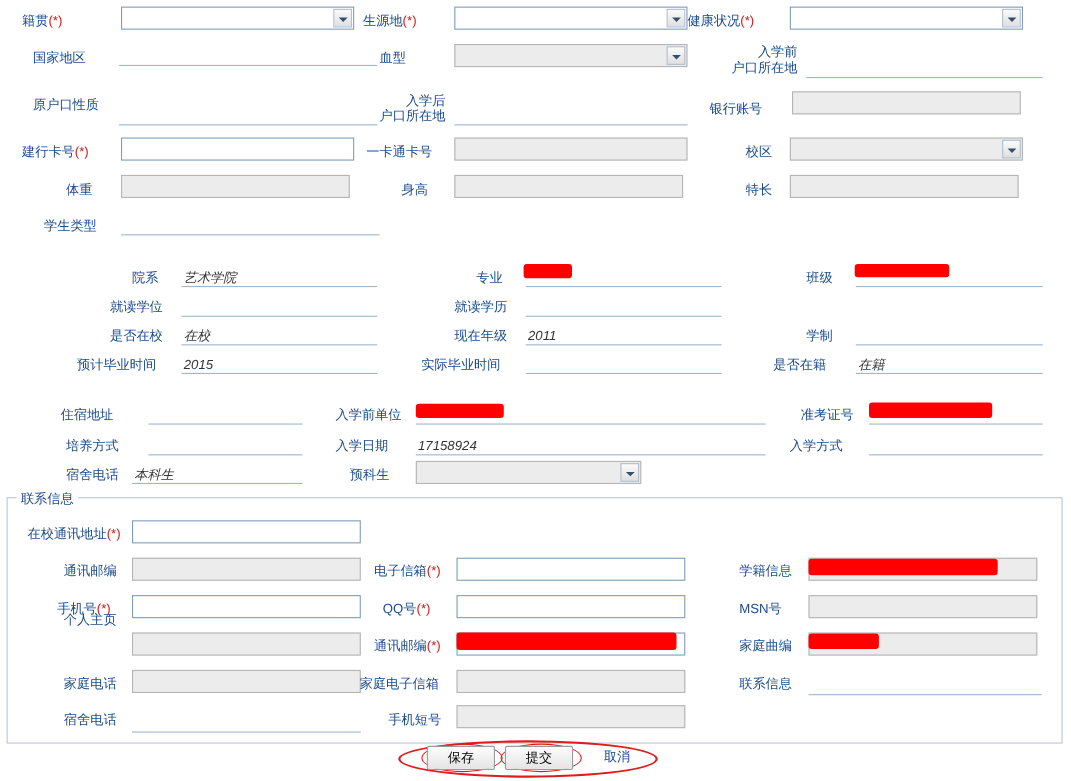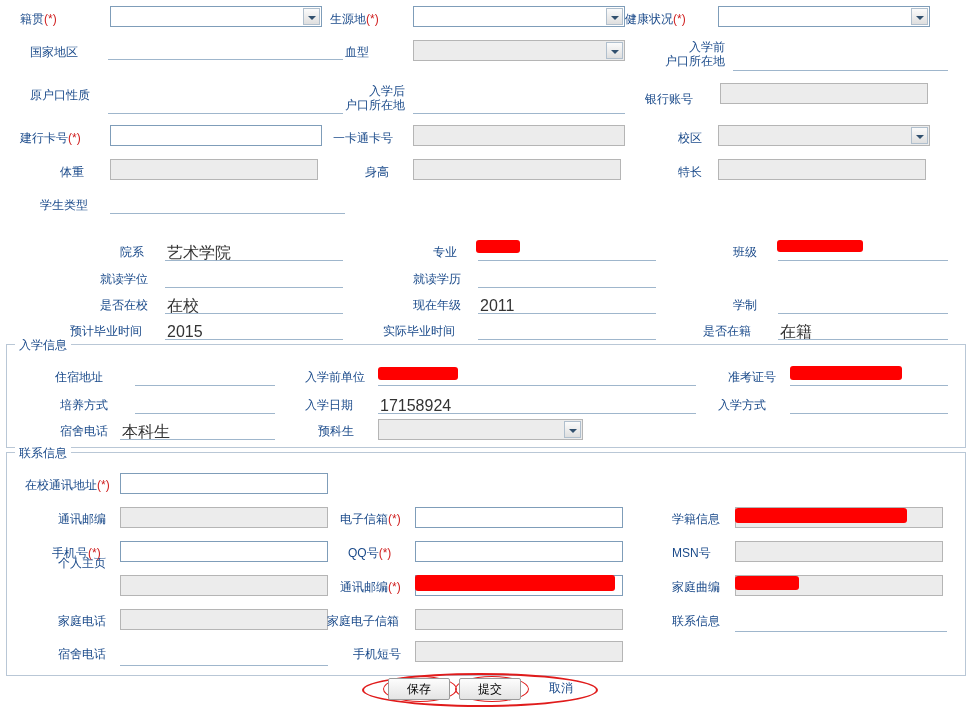--- a/index.html
+++ b/index.html
@@ -46,24 +46,25 @@
   }
   .req { color: #d02020; }
 
   
   .inp {
     position: absolute;
     box-sizing: border-box;
     height: 21px;
     border: 1px solid #7f9db9;
     background: #ffffff;
-    font-size: 16px;
+    font-size: 12px;
     color: #000000;
     padding: 2px 3px;
     line-height: 15px;
+    font-style: italic;
   }
   .inp.gray { background: #ececec; border: 1px solid #b5b5b5; }
   .inp.plain {
     border: none;
     border-bottom: 1px solid #9fb6cc;
     background: transparent;
     height: 18px;
     padding-left: 2px;
     color: #333333;
   }
@@ -229,23 +230,20 @@
     <div class="lbl" style="left:70px; top:324px; width:90px;"><span>预计毕业时间</span></div>
     <div class="inp plain" style="left:165px; top:322px; width:178px;">2015</div>
 
     <div class="lbl" style="left:383px; top:324px; width:90px;"><span>实际毕业时间</span></div>
     <div class="inp plain" style="left:478px; top:322px; width:178px;"></div>
 
     <div class="lbl" style="left:703px; top:324px; width:70px;"><span>是否在籍</span></div>
     <div class="inp plain" style="left:778px; top:322px; width:170px;">在籍</div>
   </div>
 
-  <div class="section" style="top:344px; height:102px;">
-    <div class="section-legend">入学信息</div>
-  </div>
   <div>
     <div class="lbl" style="left:55px; top:370px; width:75px;"><span>住宿地址</span></div>
     <div class="inp plain" style="left:135px; top:368px; width:140px;"></div>
 
     <div class="lbl" style="left:305px; top:370px; width:75px;"><span>入学前单位</span></div>
     <div class="inp plain" style="left:378px; top:368px; width:318px;"></div>
     <div class="redact" style="left:378px; top:367px; width:80px; height:13px;"></div>
 
     <div class="lbl" style="left:728px; top:370px; width:60px;"><span>准考证号</span></div>
     <div class="inp plain" style="left:790px; top:368px; width:158px;"></div>

